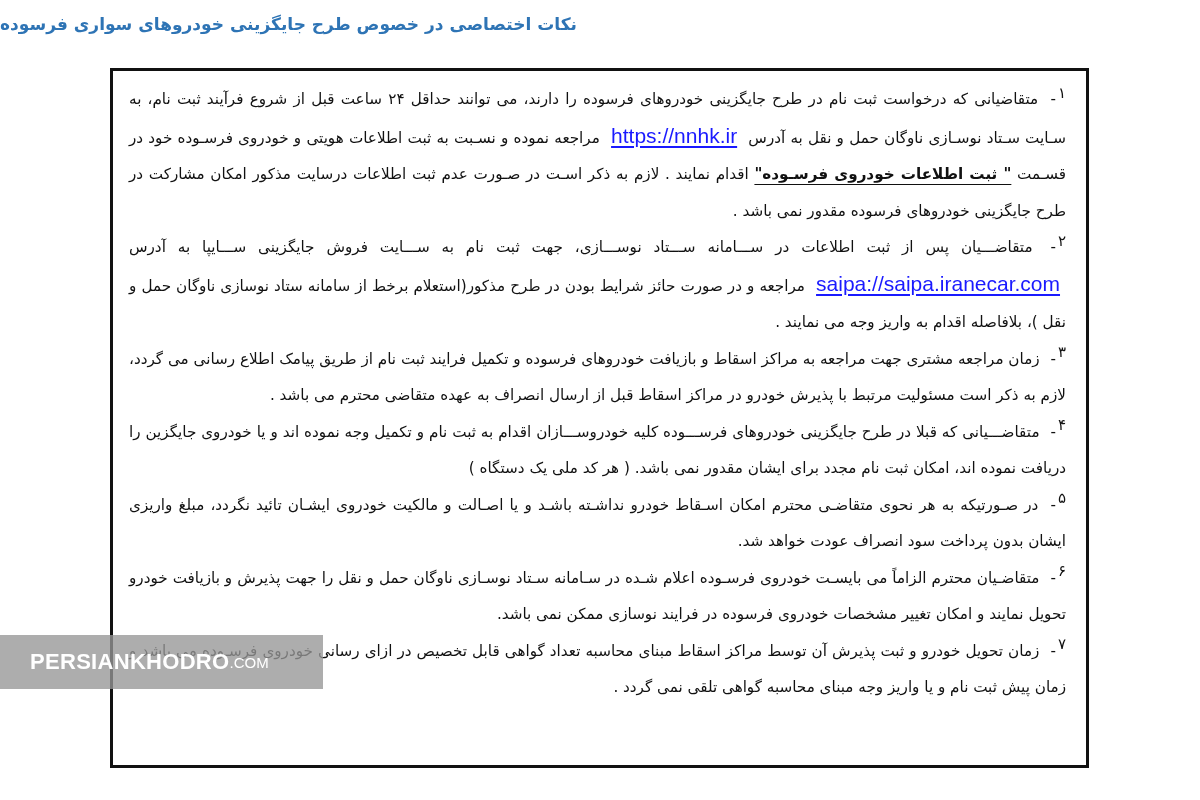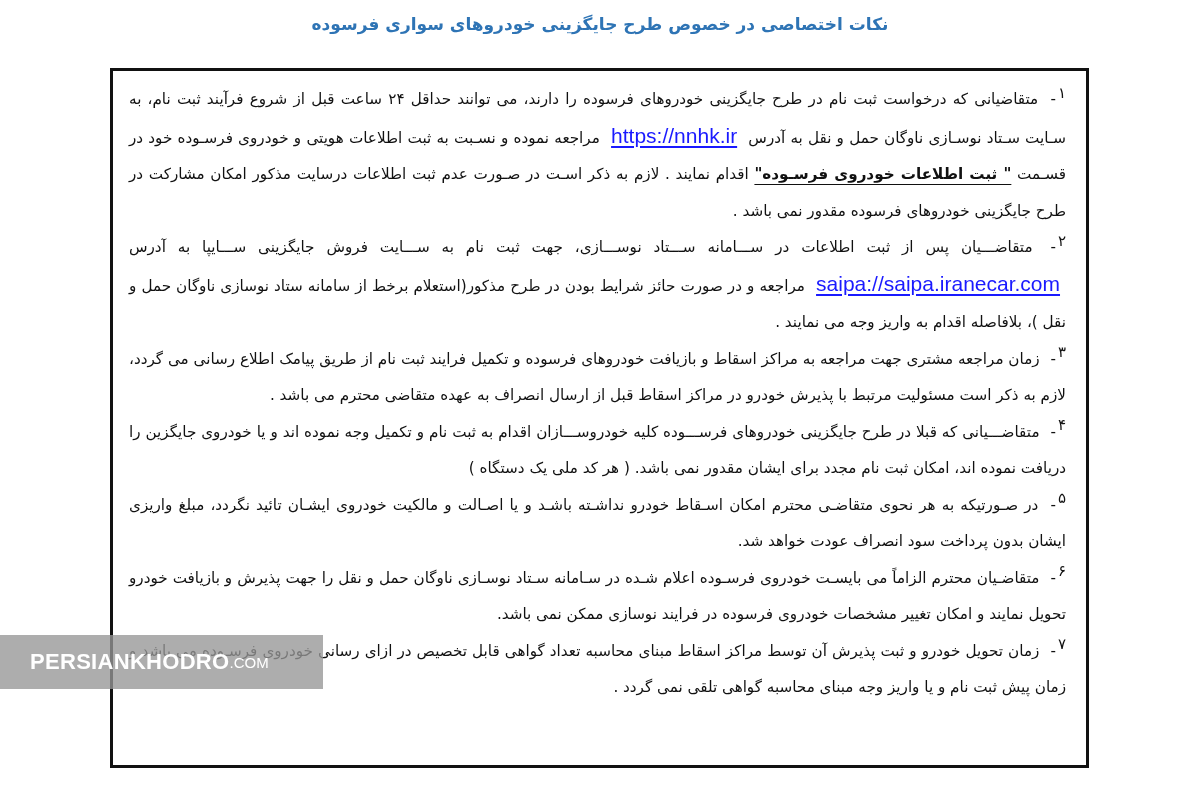--- a/index.html
+++ b/index.html
@@ -15,21 +15,21 @@
       position: relative;
       width: 1200px;
       height: 800px;
       background: #ffffff;
     }
     .title {
       position: absolute;
       top: 10px;
       left: 0;
       width: 1200px;
-      text-align: center;
+      text-align: left;
       direction: rtl;
       font-family: "DejaVu Sans", sans-serif;
       font-weight: bold;
       font-size: 17px;
       color: #2e74b5;
       line-height: 28px;
     }
     .box {
       position: absolute;
       left: 110px;

